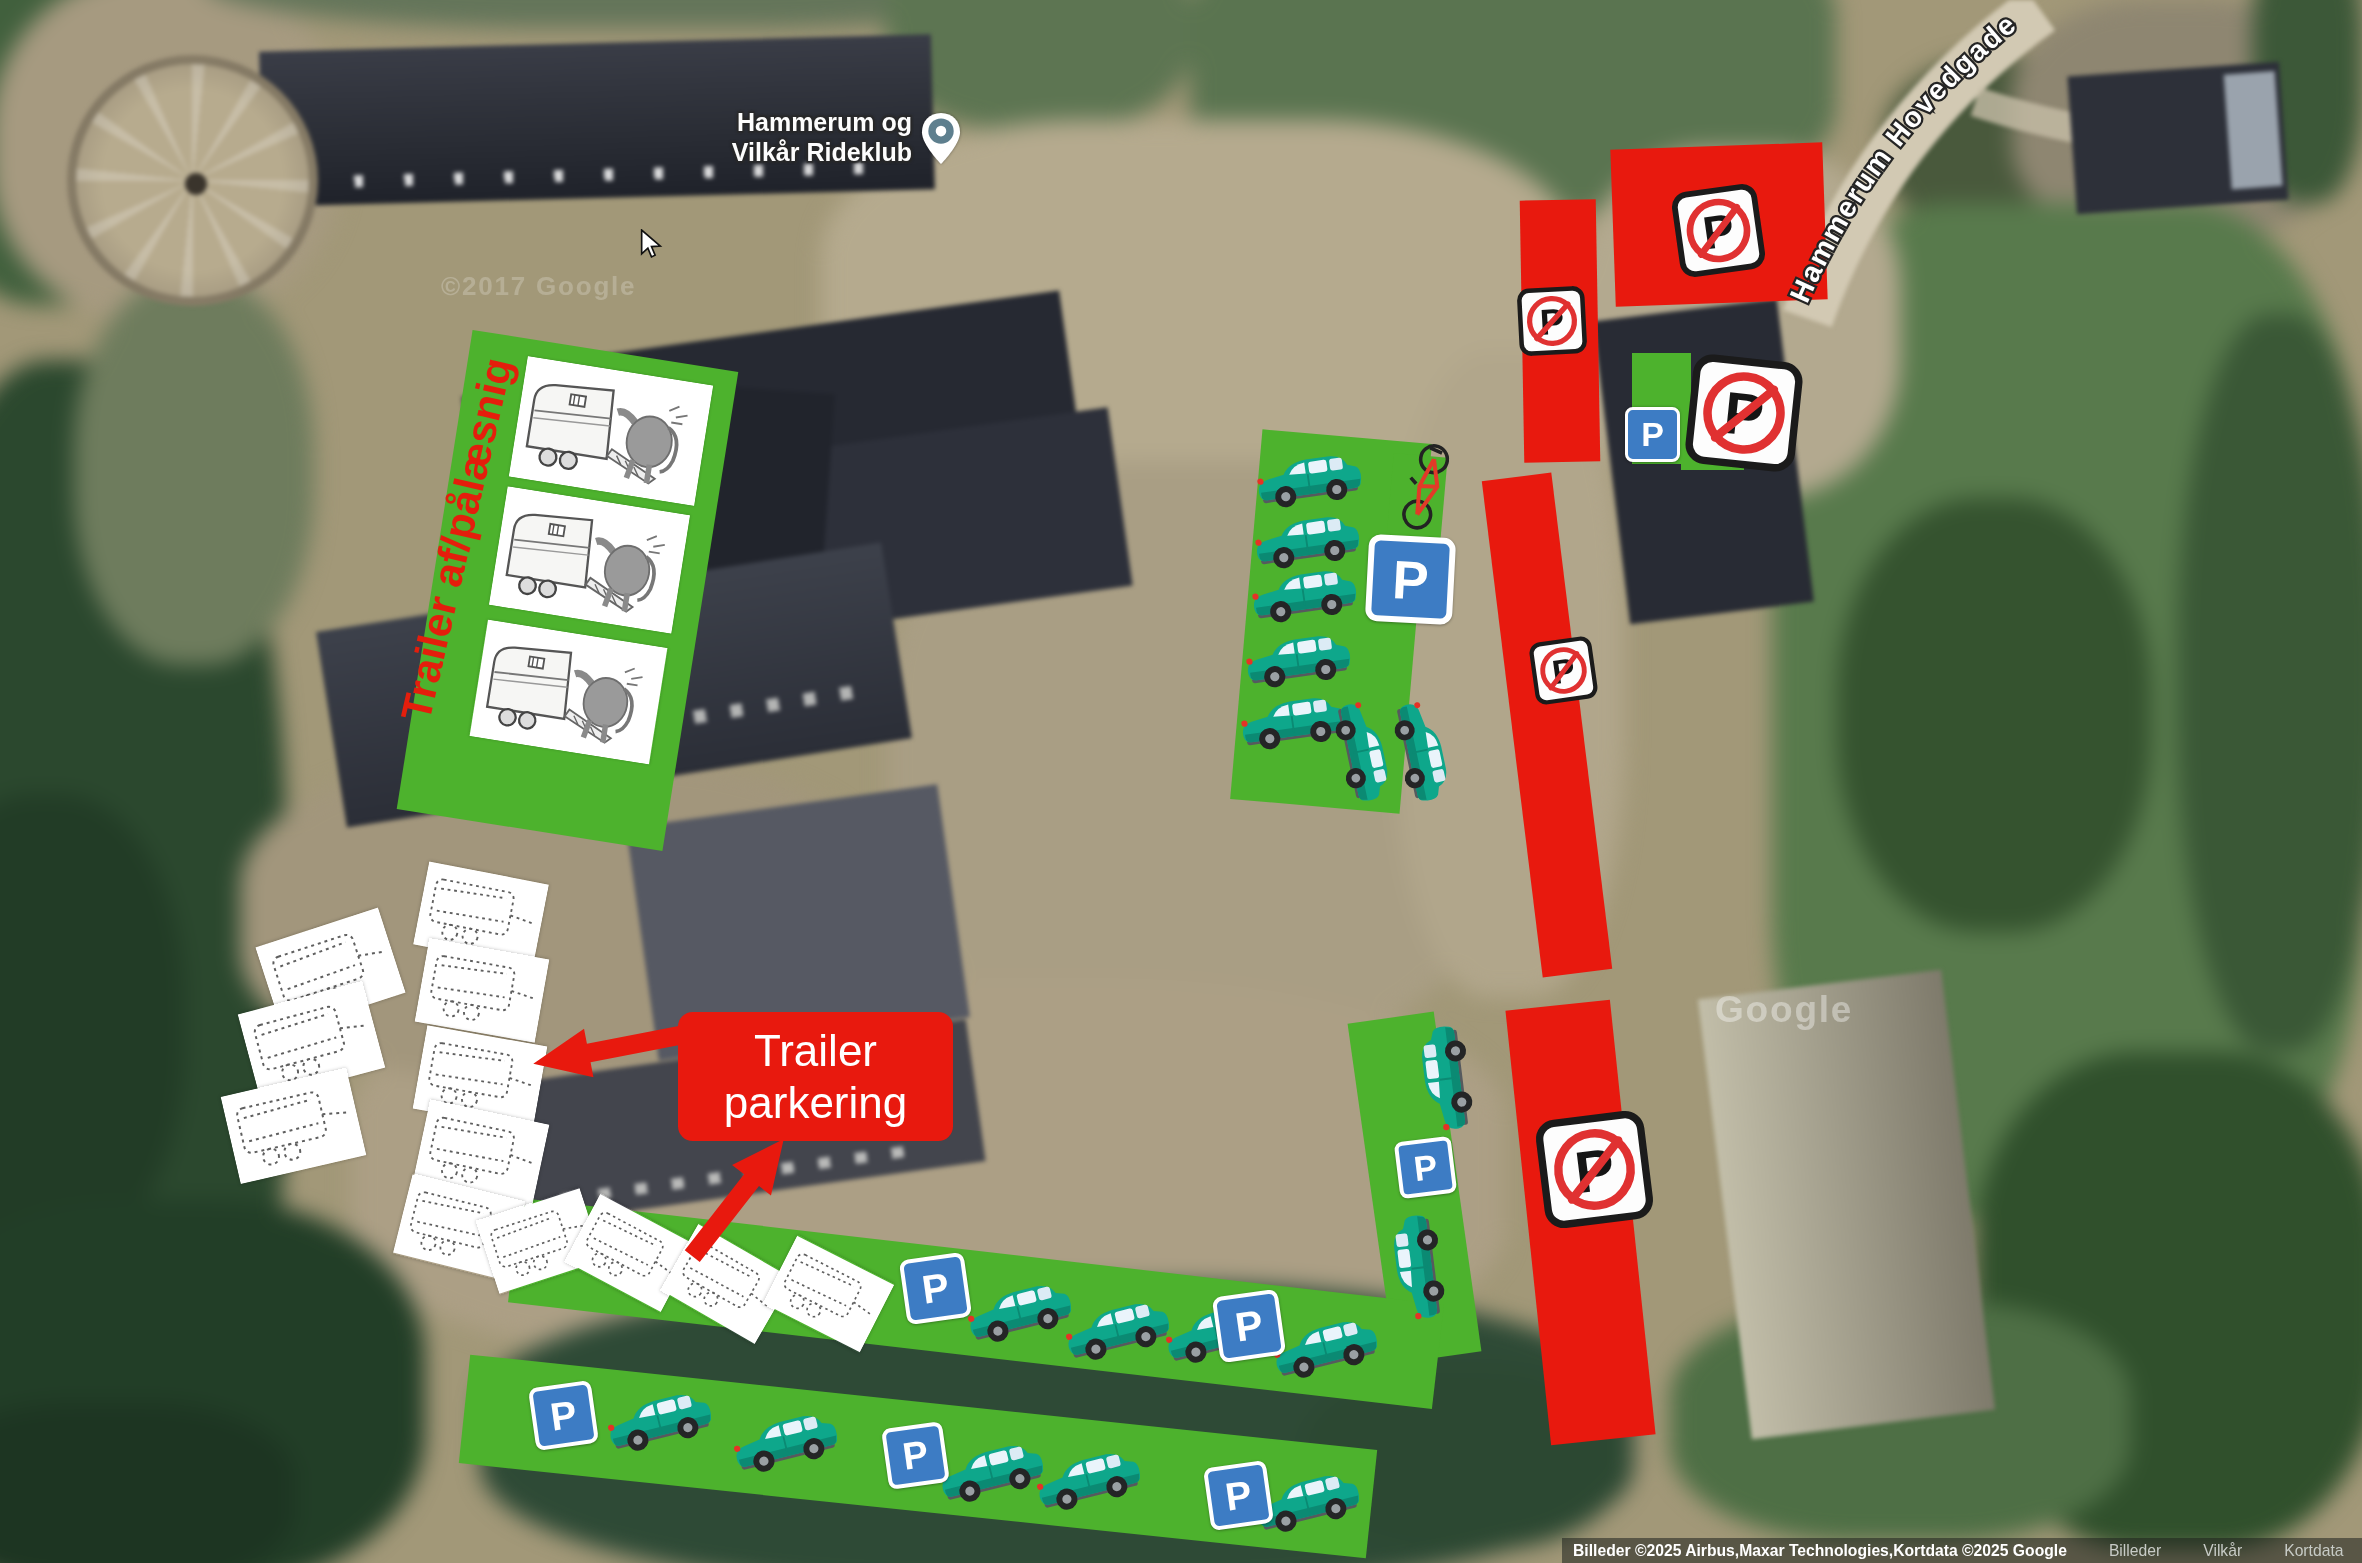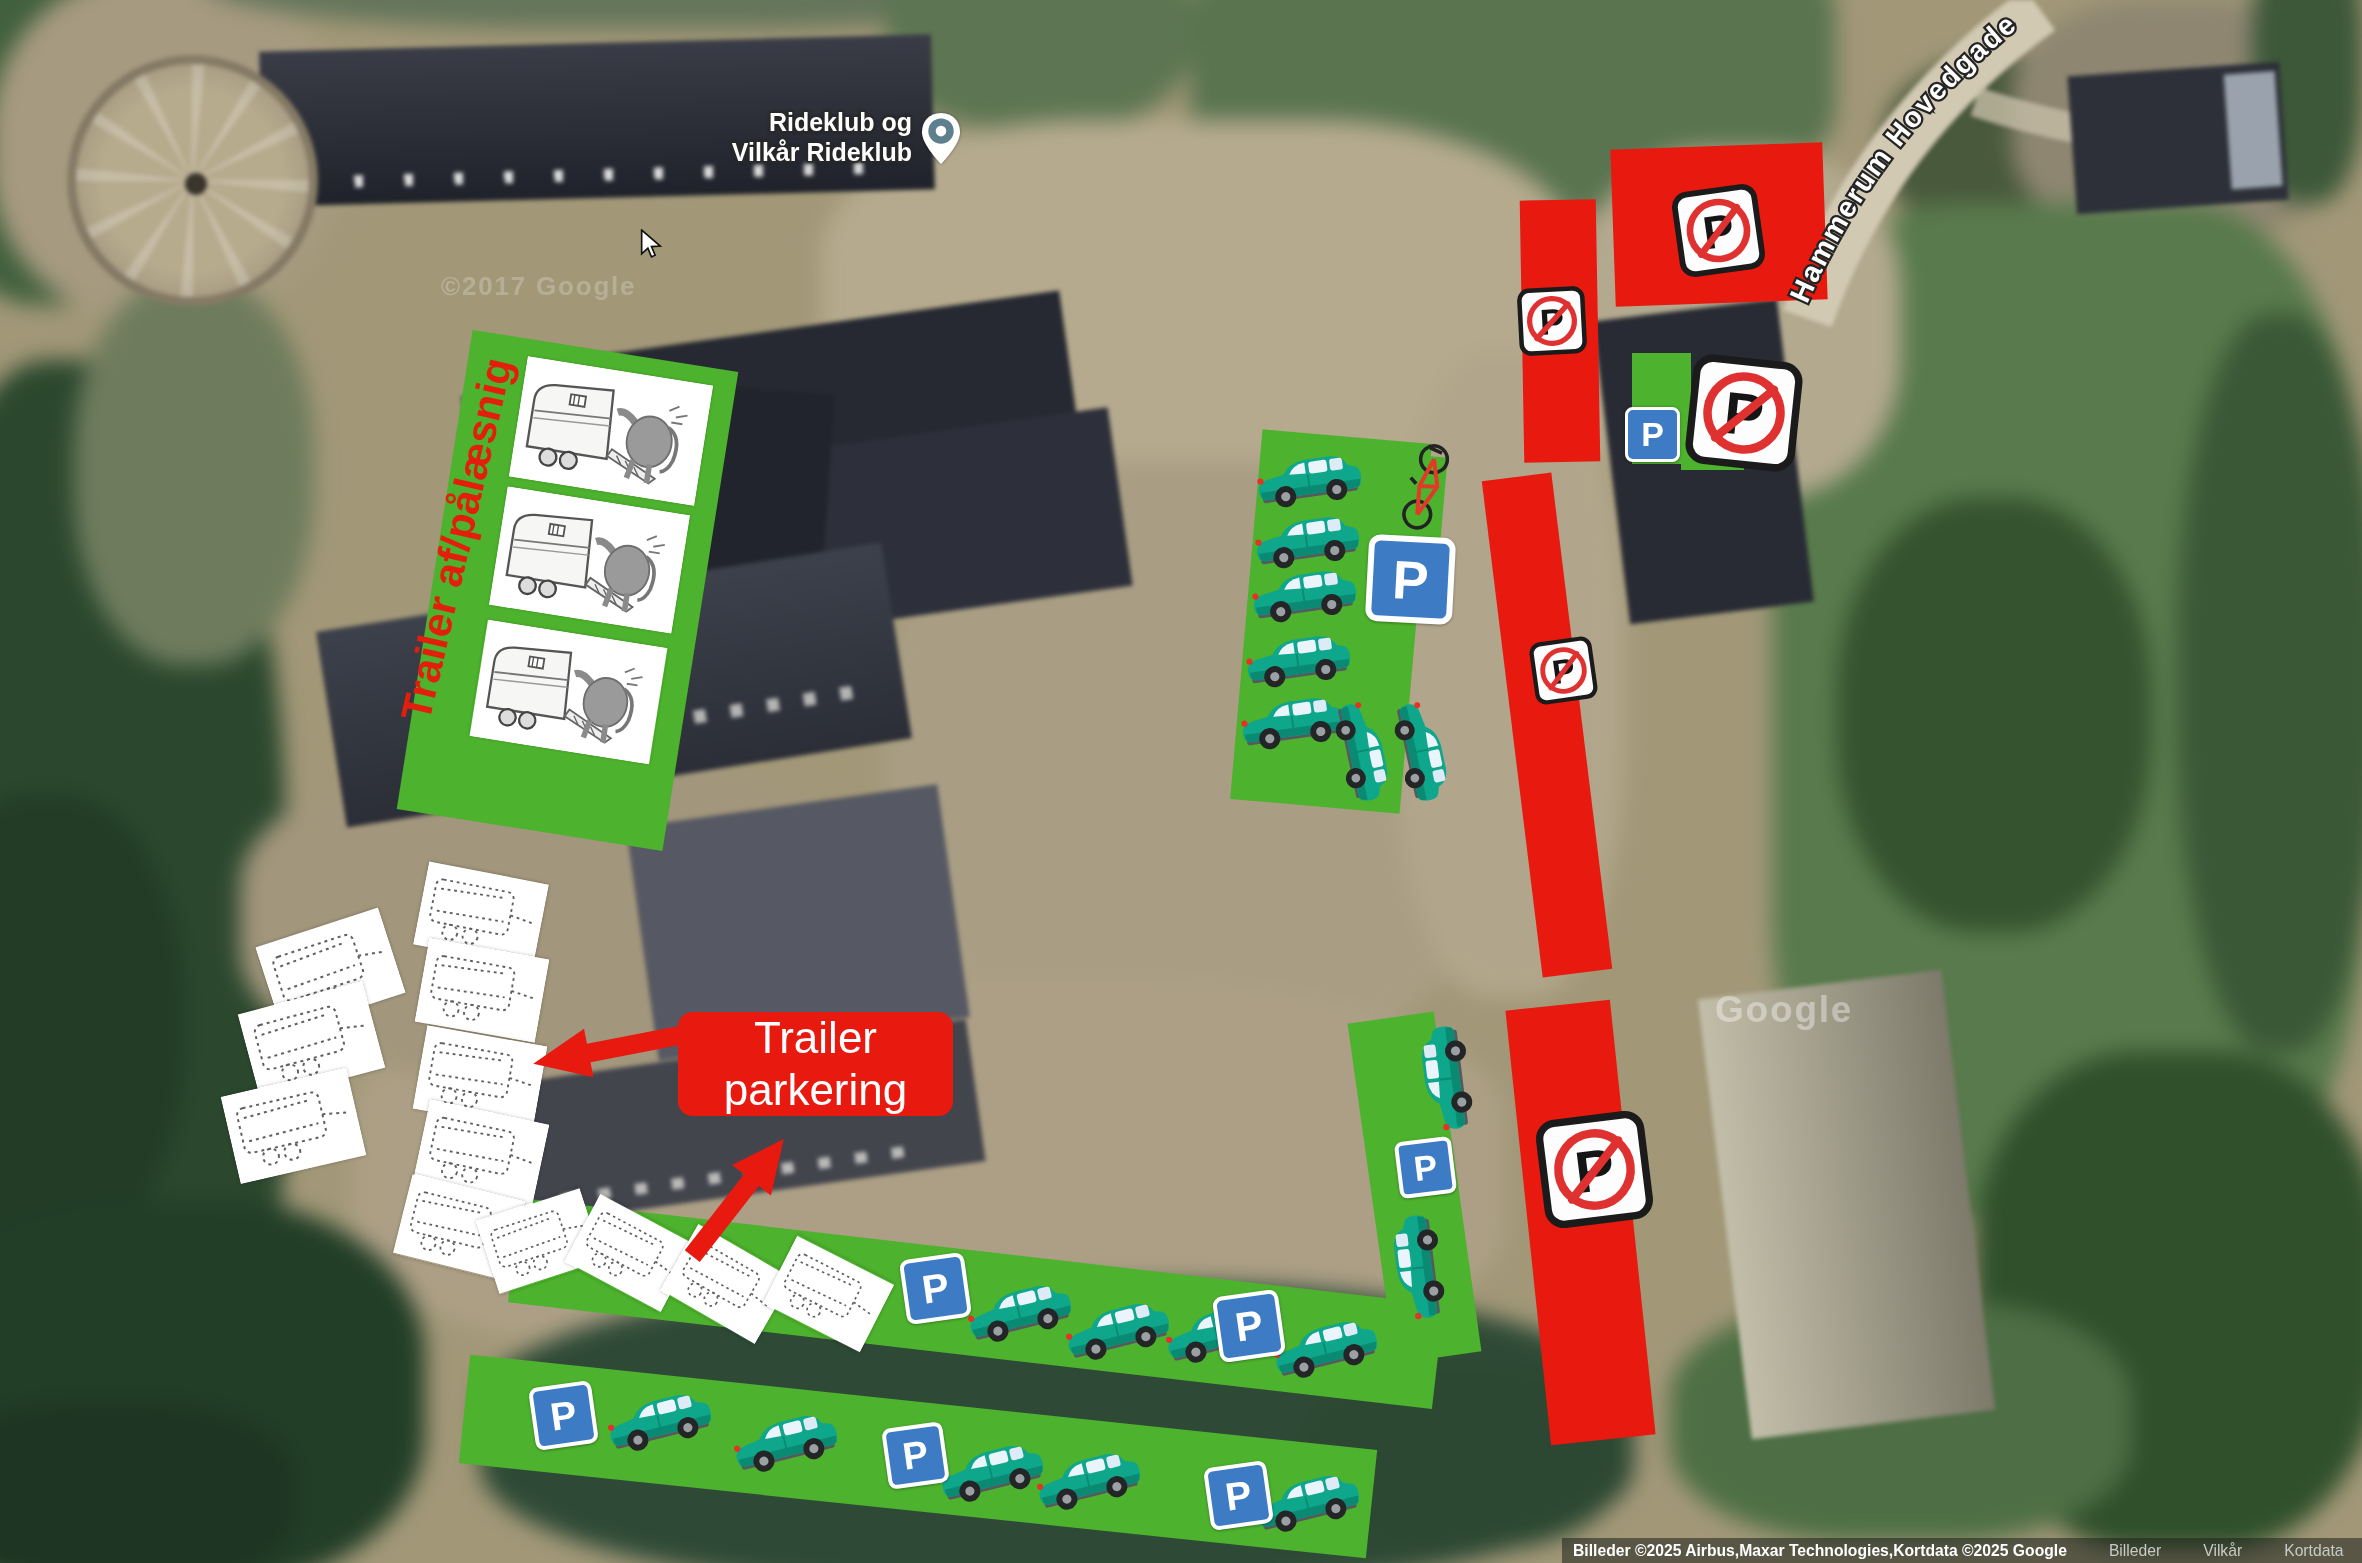--- a/index.html
+++ b/index.html
@@ -22,21 +22,21 @@
   .car{position:absolute;z-index:16;}
   .bike{position:absolute;z-index:16;}
   .psign{position:absolute;z-index:18;background:var(--sign-blue);border:solid #fff;color:#fff;
          font-weight:bold;display:flex;align-items:center;justify-content:center;
          box-shadow:0 0.9px 2.8px rgba(0,0,0,.35);}
   .npsign{position:absolute;z-index:18;}
   .arrow{position:absolute;z-index:20;}
   .wmark{position:absolute;z-index:6;color:#fff;font-weight:bold;letter-spacing:1.8px;white-space:nowrap;}
   #loading-text{position:absolute;z-index:15;color:var(--text-red);font-weight:bold;font-size:42px;
     width:434px;height:54px;left:243px;top:513px;text-align:center;transform:rotate(-77deg);white-space:nowrap;}
-  #parking-label{position:absolute;z-index:22;left:678px;top:1012px;width:275px;height:104px;
+  #parking-label{position:absolute;z-index:22;left:678px;top:1012px;width:275px;height:129px;
     background:var(--zone-red);border-radius:14.8px;color:#fff;font-size:44px;line-height:1.18;
     display:flex;flex-direction:column;align-items:center;justify-content:center;}
   #place{position:absolute;z-index:24;left:711px;top:107px;width:201px;text-align:right;
     color:#fdfdfd;font-size:25px;font-weight:bold;line-height:1.2;
     text-shadow:-1.8px -1.8px 1.8px rgba(40,40,40,.9),1.8px -1.8px 1.8px rgba(40,40,40,.9),-1.8px 1.8px 1.8px rgba(40,40,40,.9),1.8px 1.8px 1.8px rgba(40,40,40,.9);}
   #pin{position:absolute;z-index:24;left:919px;top:111px;width:44px;height:55px;filter:drop-shadow(0 0.9px 1.8px rgba(0,0,0,.4));}
   #street{position:absolute;z-index:24;left:1735px;top:0;}
   #cursor{position:absolute;z-index:30;left:639px;top:229px;width:26px;height:31px;}
   #attrib{position:absolute;z-index:40;right:0;bottom:0;width:801px;height:25px;
     background:rgba(30,32,30,.55);display:flex;align-items:center;padding:0 0 0 11px;
@@ -604,21 +604,21 @@
         </svg></div>
     </div>
 
   <div id="loading-text">Trailer af/pålæsnig</div>
   <div id="parking-label">
     <span>Trailer</span>
     <span>parkering</span>
   </div>
 
   <div id="place">
-    <div>Rideklub og</div>
+    <div>Hammerum og</div>
     <div>Vilkår Rideklub</div>
   </div>
   <svg id="pin" viewBox="0 0 40 52">
     <path d="M20 2 C31 2 38 10 38 20 C38 32 20 50 20 50 C20 50 2 32 2 20 C2 10 9 2 20 2 Z" fill="#fff"></path>
     <circle cx="20" cy="19" r="12" fill="#5e7f8e"></circle>
     <circle cx="20" cy="19" r="5" fill="#fff"></circle>
   </svg>
 
   <svg id="street" width="397" height="323" viewBox="0 0 430 350">
     <defs>

